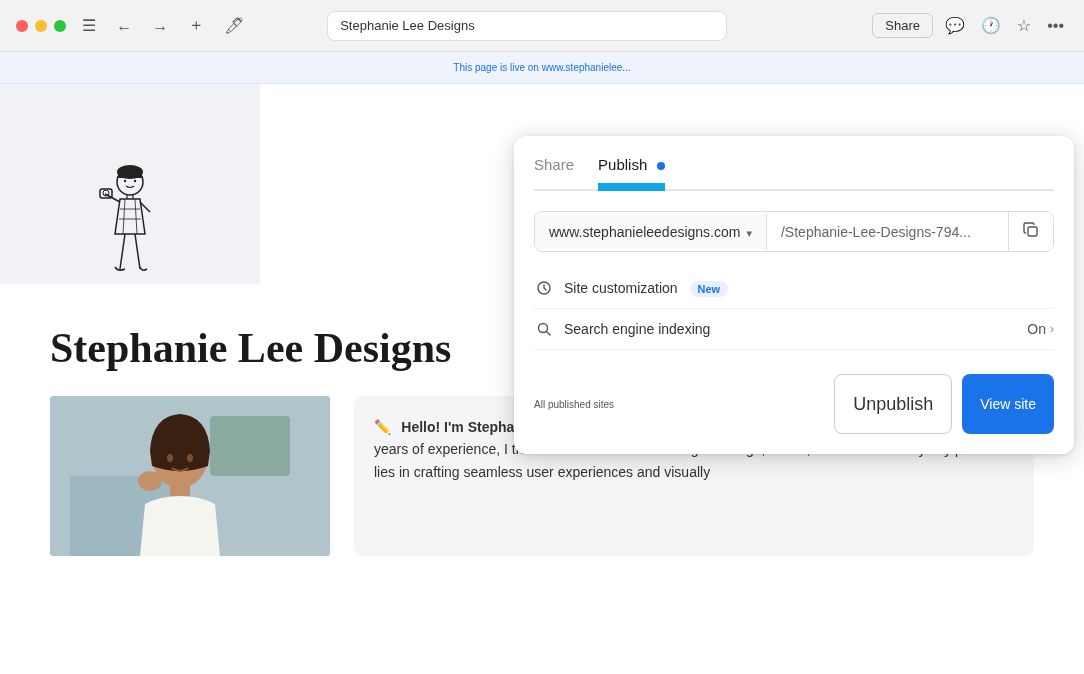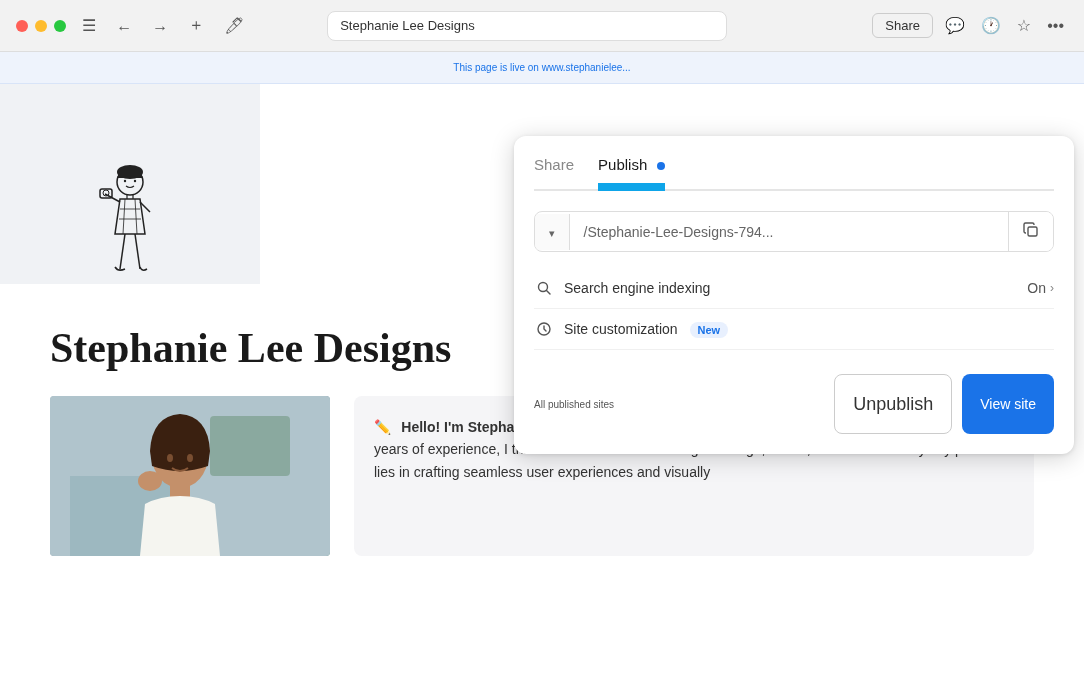--- a/index.html
+++ b/index.html
@@ -459,58 +459,59 @@
       <div class="popup-tabs">
         <div class="popup-tab">Share</div>
         <div class="popup-tab active">
           <span>Publish</span>
           <span class="tab-dot"></span>
         </div>
       </div>
 
       <div class="url-bar">
         <div class="url-domain">
+          <span>www.stephanieleedesigns.com</span>
           <span class="chevron-down"></span>
         </div>
         <div class="url-path">/Stephanie-Lee-Designs-794...</div>
         <button class="url-copy-btn">
           <svg width="16" height="16" viewBox="0 0 16 16" fill="none">
             <rect x="5" y="5" width="9" height="9" rx="1.5" stroke="#555" stroke-width="1.4"></rect>
             <path d="M3 11H2.5A1.5 1.5 0 011 9.5v-7A1.5 1.5 0 012.5 1h7A1.5 1.5 0 0111 2.5V3" stroke="#555" stroke-width="1.4"></path>
           </svg>
         </button>
+      </div>
+
+      <div class="popup-row">
+        <span class="popup-row-icon">
+          <svg width="14" height="14" viewBox="0 0 14 14" fill="none">
+            <circle cx="7" cy="7" r="6" stroke="#555" stroke-width="1.4"></circle>
+            <path d="M7 4v3l2 2" stroke="#555" stroke-width="1.4" stroke-linecap="round"></path>
+          </svg>
+        </span>
+        <span class="popup-row-label">
+          <span>Site customization</span>
+          <span class="popup-row-badge">New</span>
+        </span>
       </div>
 
       <div class="popup-row">
         <span class="popup-row-icon">
           <svg width="14" height="14" viewBox="0 0 14 14" fill="none">
             <circle cx="6" cy="6" r="4.5" stroke="#555" stroke-width="1.4"></circle>
             <line x1="9.5" y1="9.5" x2="13" y2="13" stroke="#555" stroke-width="1.4" stroke-linecap="round"></line>
           </svg>
         </span>
         <span class="popup-row-label">Search engine indexing</span>
         <span class="popup-row-value">
           <span>On</span>
           <span class="chevron">›</span>
         </span>
       </div>
 
-      <div class="popup-row">
-        <span class="popup-row-icon">
-          <svg width="14" height="14" viewBox="0 0 14 14" fill="none">
-            <circle cx="7" cy="7" r="6" stroke="#555" stroke-width="1.4"></circle>
-            <path d="M7 4v3l2 2" stroke="#555" stroke-width="1.4" stroke-linecap="round"></path>
-          </svg>
-        </span>
-        <span class="popup-row-label">
-          <span>Site customization</span>
-          <span class="popup-row-badge">New</span>
-        </span>
-      </div>
-
 
       <div class="popup-footer">
         <a class="all-sites-link">All published sites</a>
         <div class="footer-btns">
           <button class="btn-unpublish">Unpublish</button>
           <button class="btn-view-site">View site</button>
         </div>
       </div>
 
     </div>

